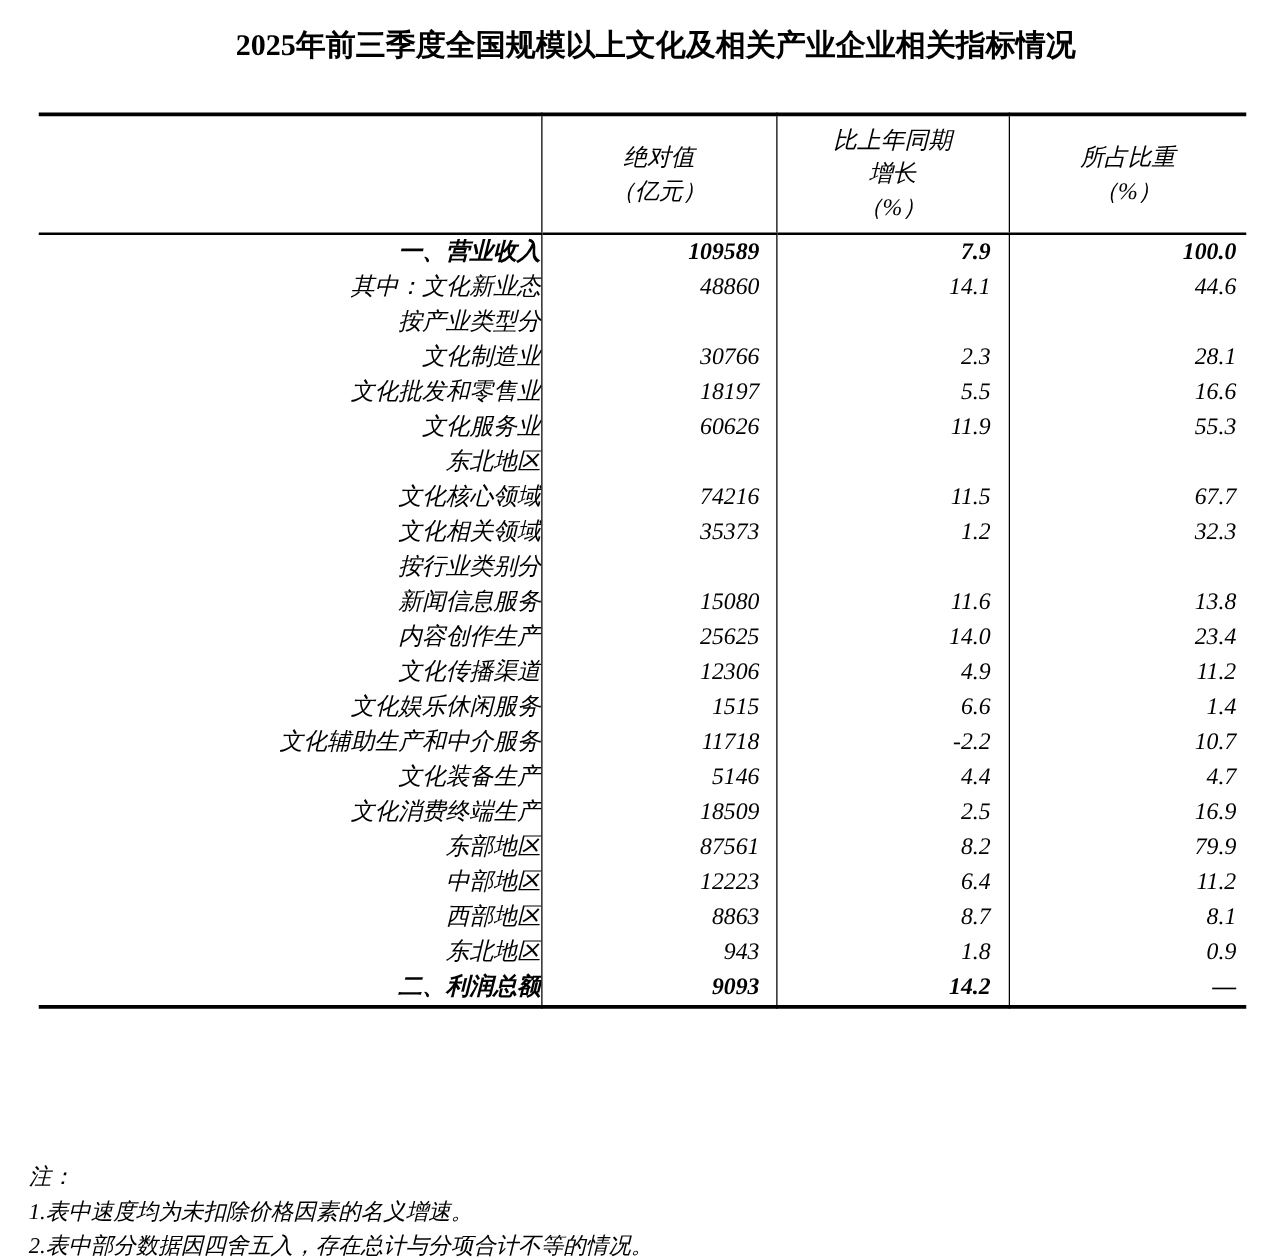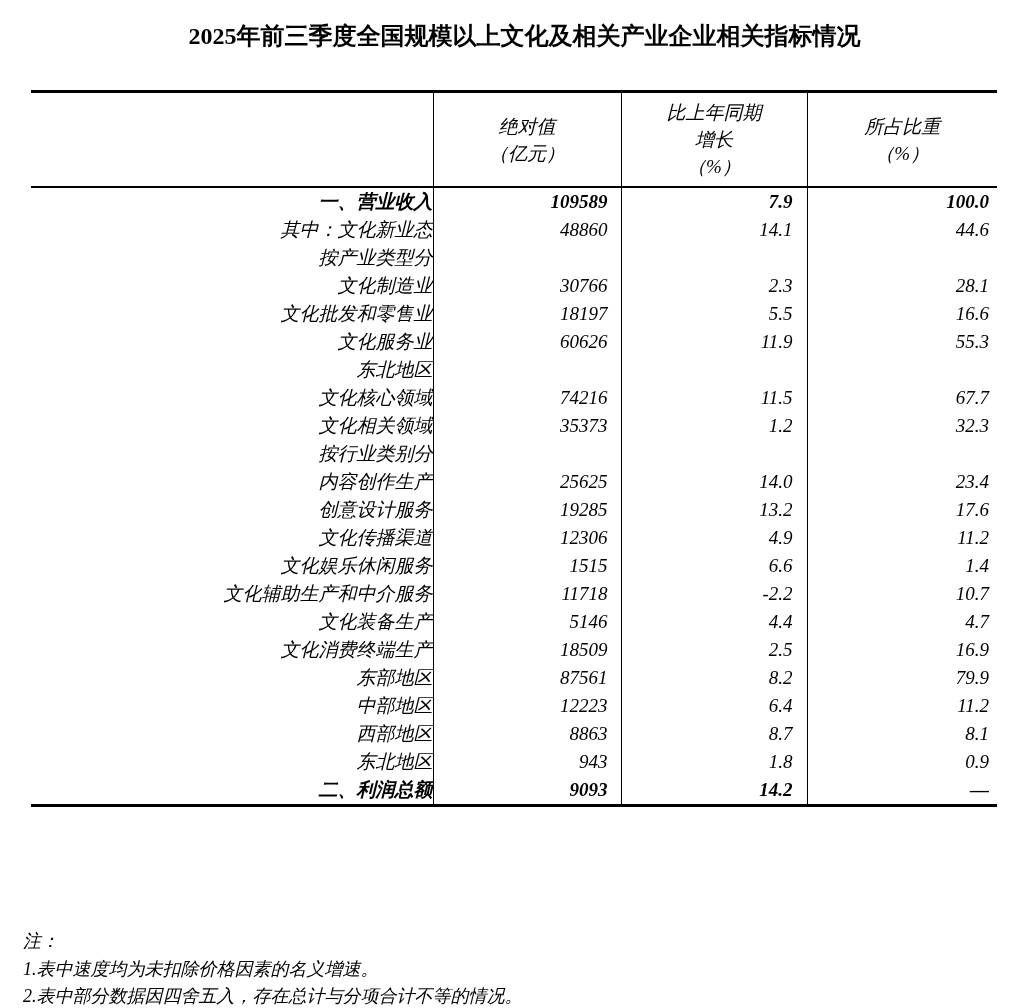--- a/index.html
+++ b/index.html
@@ -139,30 +139,30 @@
         <td class="c-num c-growth">1.2</td>
         <td class="c-num c-share">32.3</td>
       </tr>
       <tr>
         <td class="c-label indent-0">按行业类别分</td>
         <td class="c-num c-abs"></td>
         <td class="c-num c-growth"></td>
         <td class="c-num c-share"></td>
       </tr>
       <tr>
+        <td class="c-label indent-1">新闻信息服务</td>
+        <td class="c-num c-abs">15080</td>
+        <td class="c-num c-growth">11.6</td>
+        <td class="c-num c-share">13.8</td>
+      </tr>
+      <tr>
         <td class="c-label indent-1">内容创作生产</td>
         <td class="c-num c-abs">25625</td>
         <td class="c-num c-growth">14.0</td>
         <td class="c-num c-share">23.4</td>
-      </tr>
-      <tr>
-        <td class="c-label indent-1">创意设计服务</td>
-        <td class="c-num c-abs">19285</td>
-        <td class="c-num c-growth">13.2</td>
-        <td class="c-num c-share">17.6</td>
       </tr>
       <tr>
         <td class="c-label indent-1">文化传播渠道</td>
         <td class="c-num c-abs">12306</td>
         <td class="c-num c-growth">4.9</td>
         <td class="c-num c-share">11.2</td>
       </tr>
       <tr>
         <td class="c-label indent-1">文化娱乐休闲服务</td>
         <td class="c-num c-abs">1515</td>

